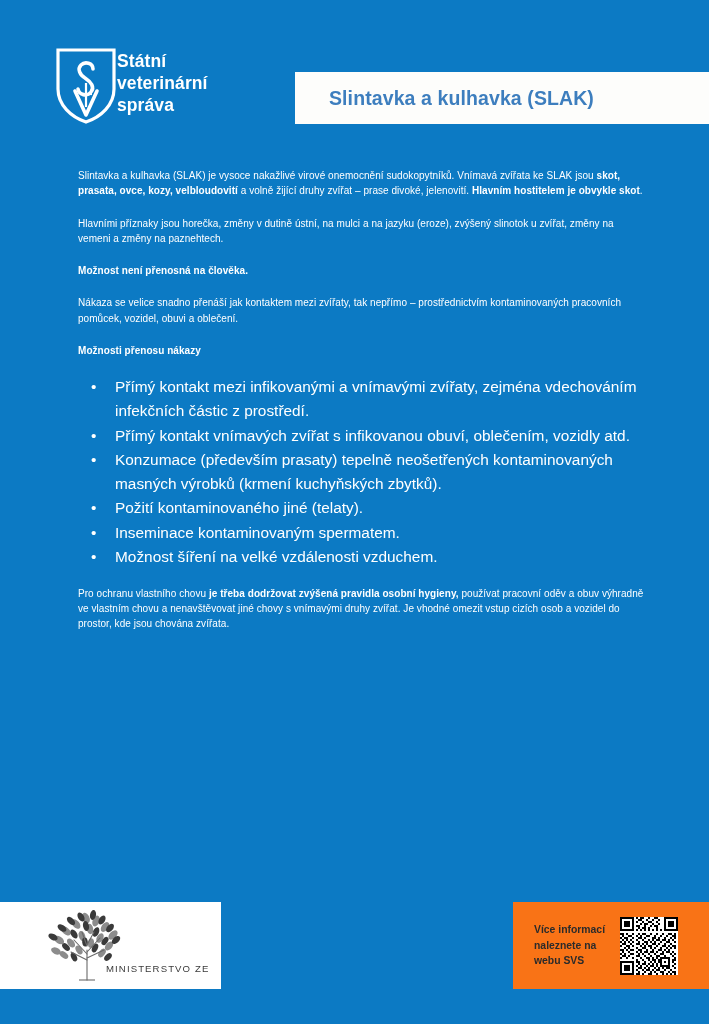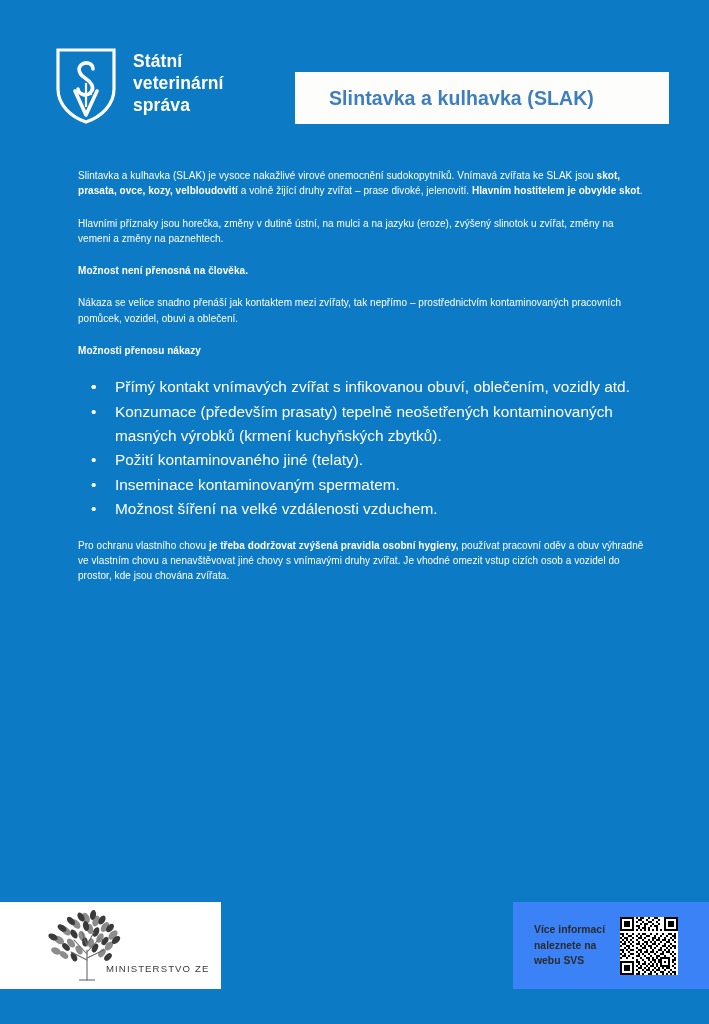--- a/index.html
+++ b/index.html
@@ -23,41 +23,40 @@
     left: 0;
     width: 709px;
     height: 150px;
   }
   .brand {
     position: absolute;
     left: 55px;
     top: 47px;
     display: flex;
     align-items: flex-start;
-    gap: 16px;
   }
   .shield-logo {
     width: 62px;
     height: 78px;
     display: block;
     flex: none;
   }
   .brand-name {
     font-size: 17.5px;
     font-weight: bold;
     line-height: 1.26;
     letter-spacing: 0.1px;
     white-space: pre-line;
     padding-top: 3px;
   }
   .title-banner {
     position: absolute;
     left: 295px;
     top: 72px;
-    width: 374px;
+    width: 414px;
     height: 52px;
     background: #fdfdfb;
     display: flex;
     align-items: center;
   }
   .title-banner-text {
     color: #3d7ebe;
     font-size: 19.5px;
     font-weight: bold;
     padding-left: 34px;
@@ -119,21 +118,21 @@
     height: 72px;
   }
   .ministry-tree { display: block; }
 
   .footer-box-right {
     position: absolute;
     left: 513px;
     top: 902px;
     width: 196px;
     height: 87px;
-    background: #3b82f6;
+    background: #f97316;
     display: flex;
     align-items: center;
   }
   .qr-caption {
     color: #2b2b2b;
     font-size: 10.4px;
     font-weight: bold;
     line-height: 1.52;
     white-space: pre-line;
     padding-left: 21px;
@@ -179,21 +178,21 @@
 
 <div class="content">
   <p class="para">Slintavka a kulhavka (SLAK) je vysoce nakažlivé virové onemocnění sudokopytníků. Vnímavá zvířata ke SLAK jsou <b>skot, prasata, ovce, kozy, velbloudovití</b> a volně žijící druhy zvířat – prase divoké, jelenovití. <b>Hlavním hostitelem je obvykle skot</b>.</p>
   <p class="para">Hlavními příznaky jsou horečka, změny v dutině ústní, na mulci a na jazyku (eroze), zvýšený slinotok u zvířat, změny na vemeni a změny na paznehtech.</p>
   <p class="para"><b>Možnost není přenosná na člověka.</b></p>
   <p class="para">Nákaza se velice snadno přenáší jak kontaktem mezi zvířaty, tak nepřímo – prostřednictvím kontaminovaných pracovních pomůcek, vozidel, obuvi a oblečení.</p>
 
   <p class="para heading">Možnosti přenosu nákazy</p>
 
   <ul class="bullet-list">
-      <li class="bullet-item"><span class="bullet-dot">•</span></li>
+      <li class="bullet-item"><span class="bullet-dot">•</span><span>Přímý kontakt mezi infikovanými a vnímavými zvířaty, zejména vdechováním infekčních částic z prostředí.</span></li>
       <li class="bullet-item"><span class="bullet-dot">•</span><span>Přímý kontakt vnímavých zvířat s infikovanou obuví, oblečením, vozidly atd.</span></li>
       <li class="bullet-item"><span class="bullet-dot">•</span><span>Konzumace (především prasaty) tepelně neošetřených kontaminovaných masných výrobků (krmení kuchyňských zbytků).</span></li>
       <li class="bullet-item"><span class="bullet-dot">•</span><span>Požití kontaminovaného jiné (telaty).</span></li>
       <li class="bullet-item"><span class="bullet-dot">•</span><span>Inseminace kontaminovaným spermatem.</span></li>
       <li class="bullet-item"><span class="bullet-dot">•</span><span>Možnost šíření na velké vzdálenosti vzduchem.</span></li>
     </ul>
 
   <p class="para">Pro ochranu vlastního chovu <b>je třeba dodržovat zvýšená pravidla osobní hygieny,</b> používat pracovní oděv a obuv výhradně ve vlastním chovu a nenavštěvovat jiné chovy s vnímavými druhy zvířat. Je vhodné omezit vstup cizích osob a vozidel do prostor, kde jsou chována zvířata.</p>
 </div>
 

